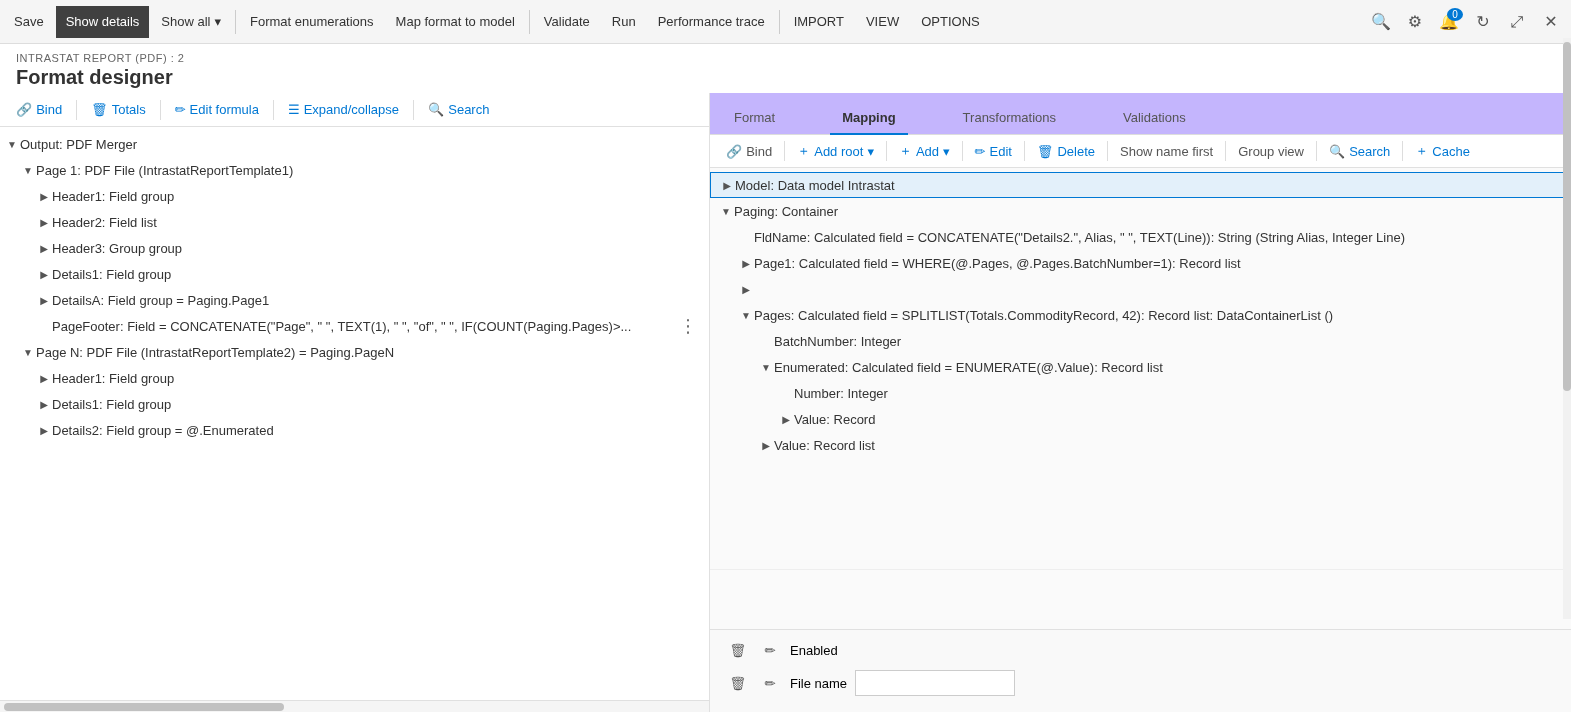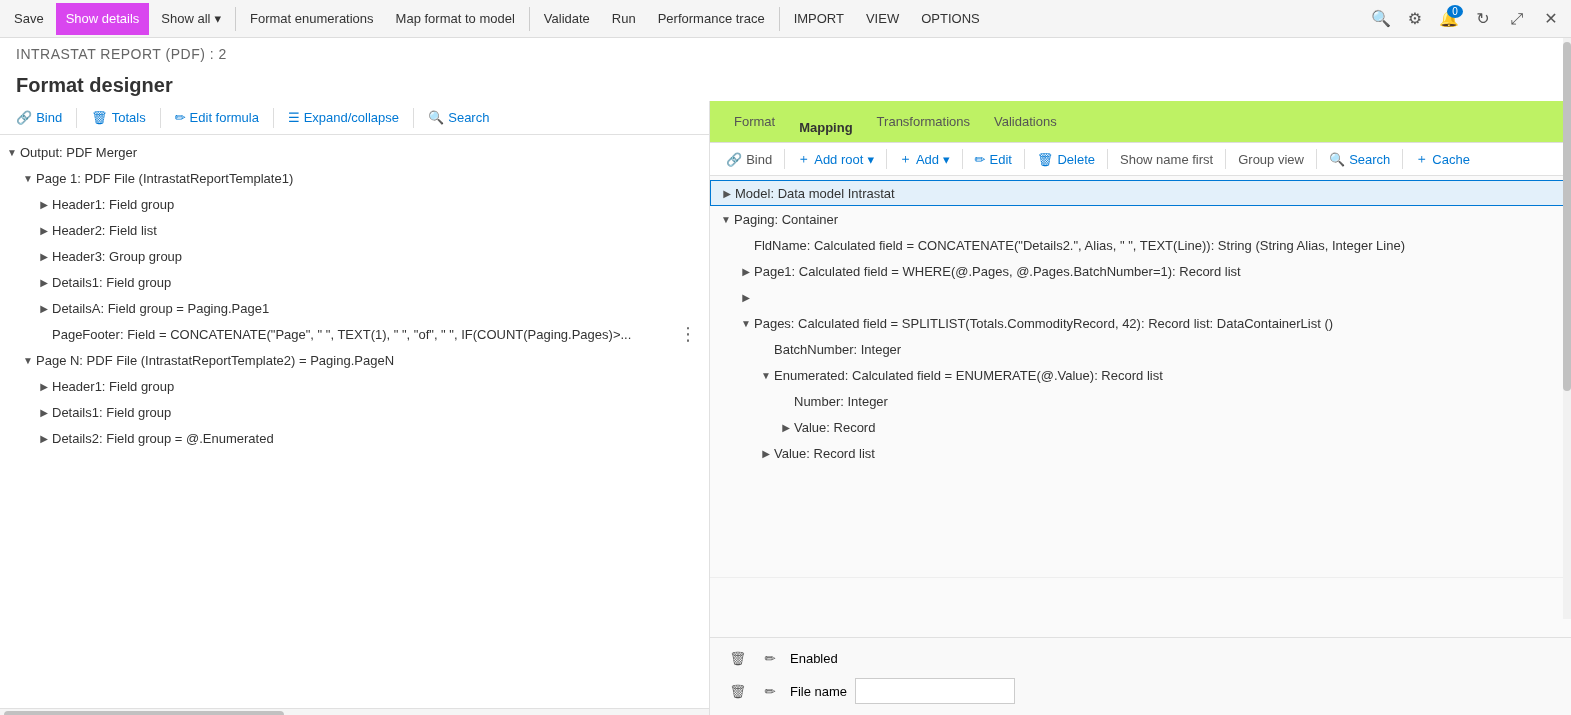--- a/index.html
+++ b/index.html
@@ -2,40 +2,40 @@
 <html><head>
   <meta charset="utf-8">
   <style>
     * { box-sizing: border-box; margin: 0; padding: 0; }
     body { font-family: 'Segoe UI', Arial, sans-serif; font-size: 13px; background: #fff; color: #333; height: 715px; overflow: hidden; }
 
     
     .toolbar {
       display: flex;
       align-items: center;
-      height: 38px;
+      height: 44px;
       background: #f5f5f5;
       border-bottom: 1px solid #ddd;
       padding: 0 4px;
       gap: 2px;
     }
     .toolbar-btn {
       display: flex;
       align-items: center;
       gap: 4px;
       padding: 4px 10px;
       border: none;
       background: transparent;
       cursor: pointer;
       font-size: 13px;
       color: #333;
       height: 32px;
       white-space: nowrap;
     }
-    .toolbar-btn.active { background: #d946ef; color: #fff; }
+    .toolbar-btn.active { background: #404040; color: #fff; }
     .toolbar-sep { width: 1px; height: 24px; background: #ccc; margin: 0 2px; }
     .toolbar-spacer { flex: 1; }
     .toolbar-icon-btn {
       display: flex;
       align-items: center;
       justify-content: center;
       width: 32px;
       height: 32px;
       border: none;
       background: transparent;
@@ -56,30 +56,30 @@
       right: 2px;
     }
     .badge-container { position: relative; }
 
     
     .page-header {
       padding: 8px 16px 4px 16px;
       background: #fff;
     }
     .breadcrumb {
-      font-size: 14px;
+      font-size: 11px;
       color: #666;
       text-transform: uppercase;
       letter-spacing: 0.5px;
     }
     .page-title {
       font-size: 20px;
       font-weight: 600;
       color: #333;
-      margin-top: 12px;
+      margin-top: 2px;
     }
 
     
     .main-layout {
       display: flex;
       height: calc(715px - 38px - 58px);
     }
 
     
     .left-panel {
@@ -146,26 +146,27 @@
       flex: 1;
       display: flex;
       flex-direction: column;
       overflow: hidden;
       background: #fff;
     }
 
     
     .right-tabs {
       display: flex;
-      align-items: center;
+      align-items: flex-end;
       border-bottom: 1px solid #ddd;
       padding: 0 12px;
-      background: #bef264;
+      background: #c4b5fd;
       flex-shrink: 0;
       height: 42px;
+      gap: 43px;
     }
     .right-tab {
       padding: 8px 12px;
       border: none;
       background: transparent;
       cursor: pointer;
       font-size: 13px;
       color: #555;
       border-bottom: 2px solid transparent;
       margin-bottom: -1px;

